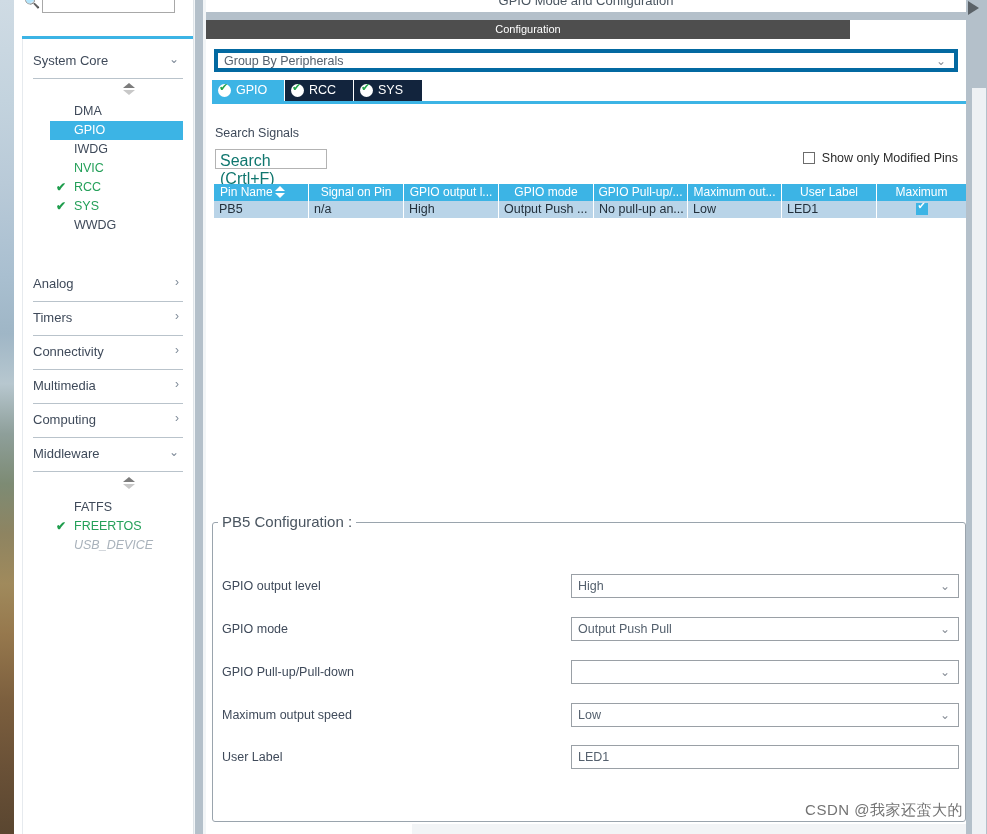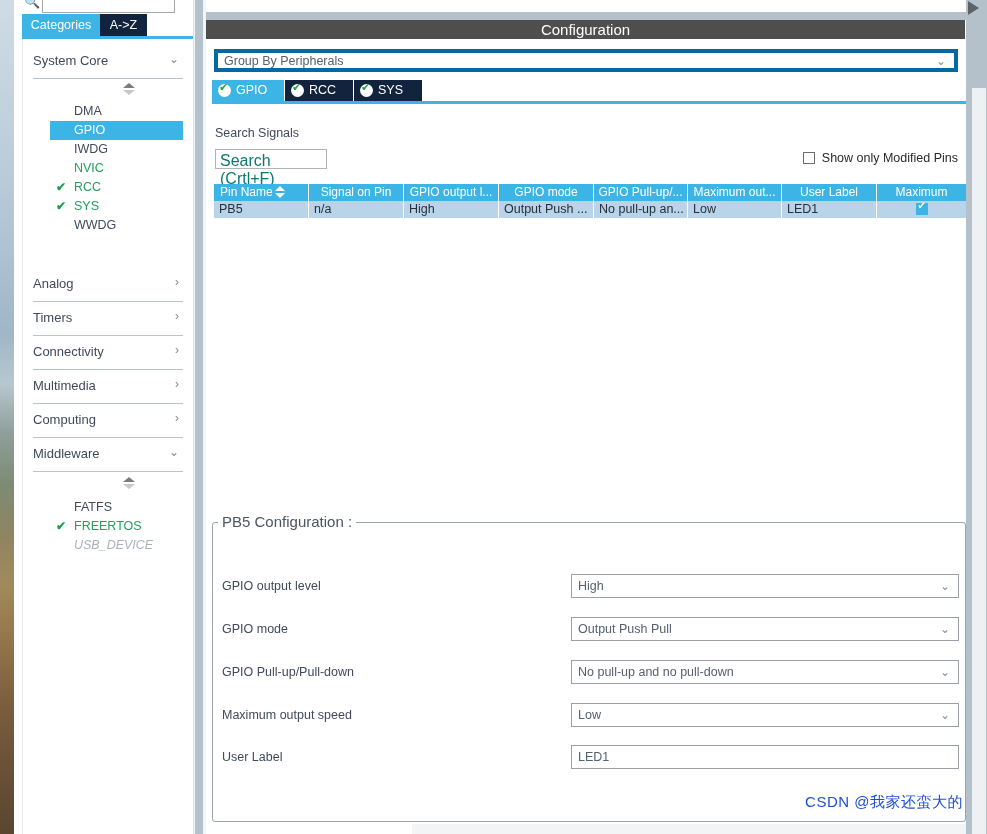--- a/index.html
+++ b/index.html
@@ -135,23 +135,23 @@
   }
   .top-title-text {
     position: absolute; left: 0; top: -7px; width: 760px;
     text-align: center; font-size: 13px; color: #4a5560;
   }
   .title-sep {
     position: absolute; left: 0; top: 12px; width: 760px; height: 8px;
     background: #b4c0ca;
   }
   .cfg-header {
-    position: absolute; left: 0; top: 20px; width: 759px; height: 19px;
+    position: absolute; left: 0; top: 20px; width: 644px; height: 19px;
     background: #4e4e4e; color: #ffffff;
-    font-size: 15px; line-height: 19px; text-align: center;
+    font-size: 11px; line-height: 19px; text-align: center;
   }
 
   .combo {
     position: absolute; border: 4px solid #0369a1; background: #ffffff;
   }
   .combo-text {
     position: absolute; left: 6px; top: 0; height: 100%;
     display: flex; align-items: center;
     font-size: 12.5px; color: #55616e;
   }
@@ -295,45 +295,41 @@
   }
 
   
   .bottom-edge {
     position: absolute; left: 206px; bottom: 0; width: 760px; height: 10px;
     background: #f2f4f6;
   }
 
   
   .watermark {
-    position: absolute; right: 24px; bottom: 22px;
-    font-size: 15px; color: #1d4ed8; white-space: nowrap;
+    position: absolute; right: 24px; bottom: 14px;
+    font-size: 15px; color: #737373; white-space: nowrap;
     letter-spacing: 0.5px;
   }
 </style>
 </head>
 <body>
 
 <div id="app">
 
   <div class="photo-strip"></div>
   <div class="left-gutter"></div>
 
   <div class="sidebar">
 
     <div class="side-searchrow">
       <div class="search-mag">🔍</div>
       <div class="side-search-box"></div>
 
     </div>
 
-    <div class="tabs-cat">
-      <div class="tab-cat active">Categories</div>
-      <div class="tab-cat inactive">A-&gt;Z</div>
-    </div>
     <div class="tab-underline"></div>
 
     <div class="side-body">
 
       <div class="grp" style="top:6px;">
         <div class="grp-label">System Core</div>
         <div class="grp-chev">⌄</div>
       </div>
 
       <div class="spinner" style="left:99px; top:43px;"></div>
@@ -400,20 +396,23 @@
         <span>USB_DEVICE</span>
       </div>
     </div>
   </div>
 
   <div class="splitter"></div>
   <div class="splitter-bar"></div>
 
   <div class="main">
 
+    <div class="top-title-area">
+      <div class="top-title-text">GPIO Mode and Configuration</div>
+    </div>
     <div class="title-sep"></div>
 
     <div class="cfg-header">Configuration</div>
 
     <div class="combo group-combo">
       <div class="combo-text">Group By Peripherals</div>
       <div class="combo-chev">⌄</div>
     </div>
 
     <div class="ptabs">
@@ -486,21 +485,20 @@
         <div class="frow-label">GPIO mode</div>
         <div class="frow-field">
           <div class="combo-text">Output Push Pull</div>
           <div class="combo-chev">⌄</div>
         </div>
       </div>
 
       <div class="frow" style="top:137px;">
         <div class="frow-label">GPIO Pull-up/Pull-down</div>
         <div class="frow-field">
-          <div class="combo-text">No pull-up and no pull-down</div>
           <div class="combo-chev">⌄</div>
         </div>
       </div>
 
       <div class="frow" style="top:180px;">
         <div class="frow-label">Maximum output speed</div>
         <div class="frow-field">
           <div class="combo-text">Low</div>
           <div class="combo-chev">⌄</div>
         </div>

